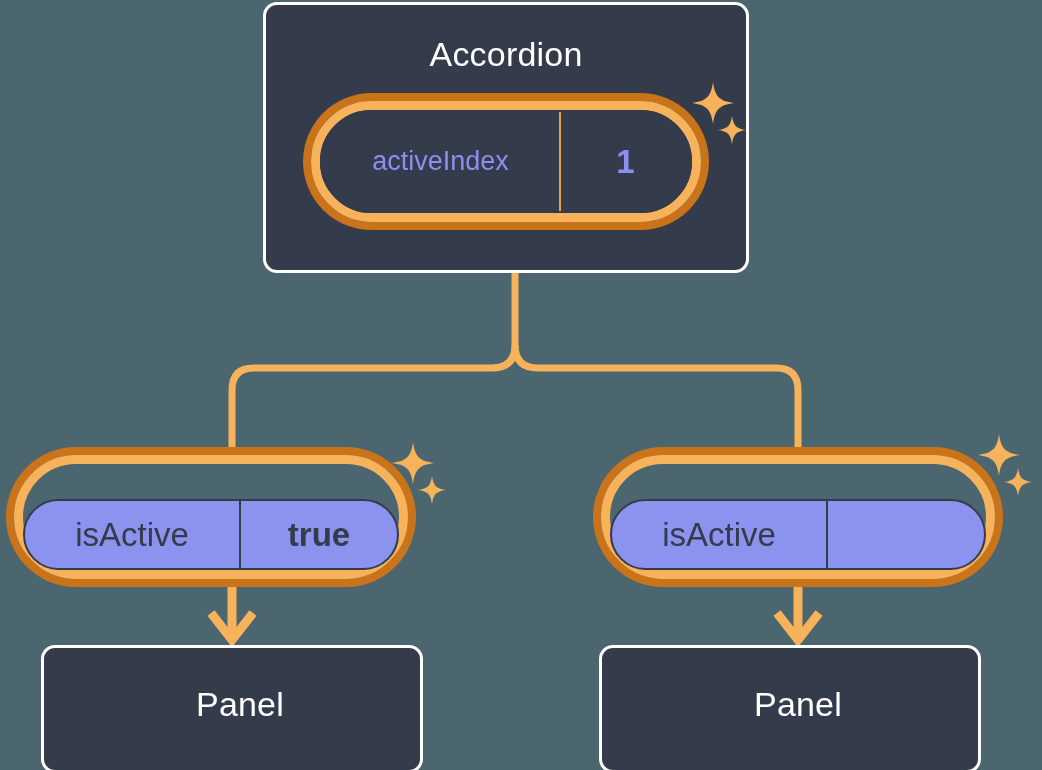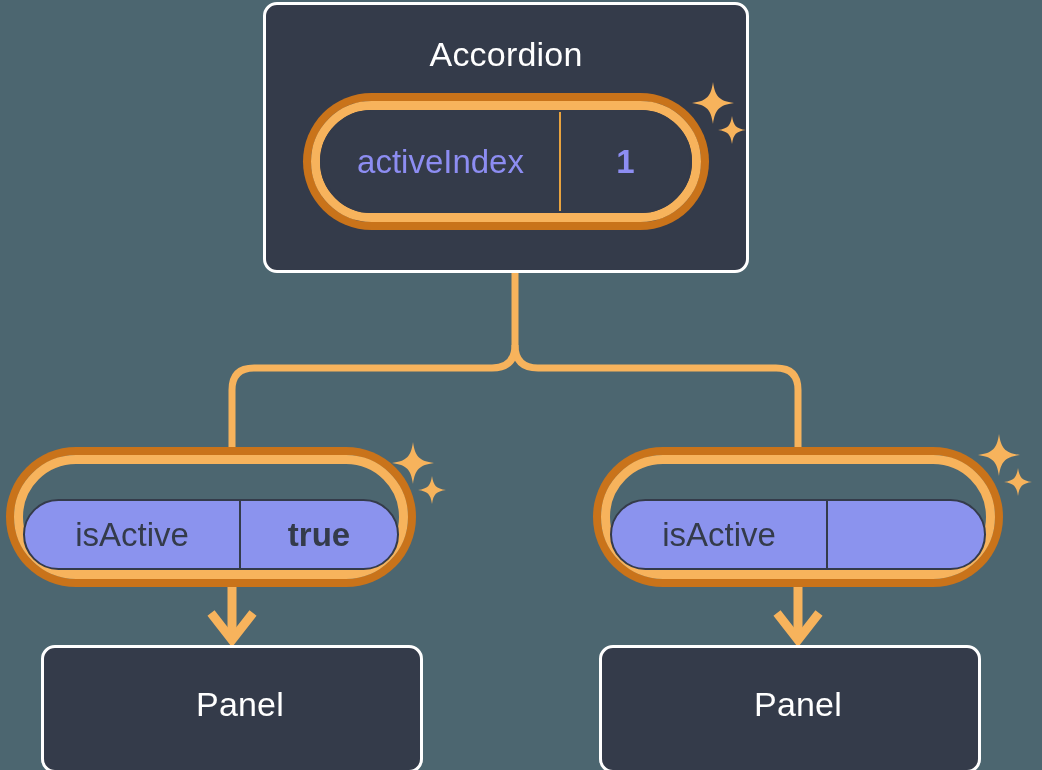--- a/index.html
+++ b/index.html
@@ -104,21 +104,21 @@
     width: 390px;
     height: 121px;
   }
   #pill-active-index .pill-inner {
     background: #343b4a;
     border: 2px solid #343b4a;
   }
   #pill-active-index .pill-key {
     width: 237px;
     color: #8d8df2;
-    font-size: 33px;
+    font-size: 27px;
     font-weight: 400;
     border-right: 2px solid #e8a33f;
   }
   #pill-active-index .pill-val {
     flex: 1;
     color: #8d8df2;
     font-size: 33px;
     font-weight: 700;
   }
 

